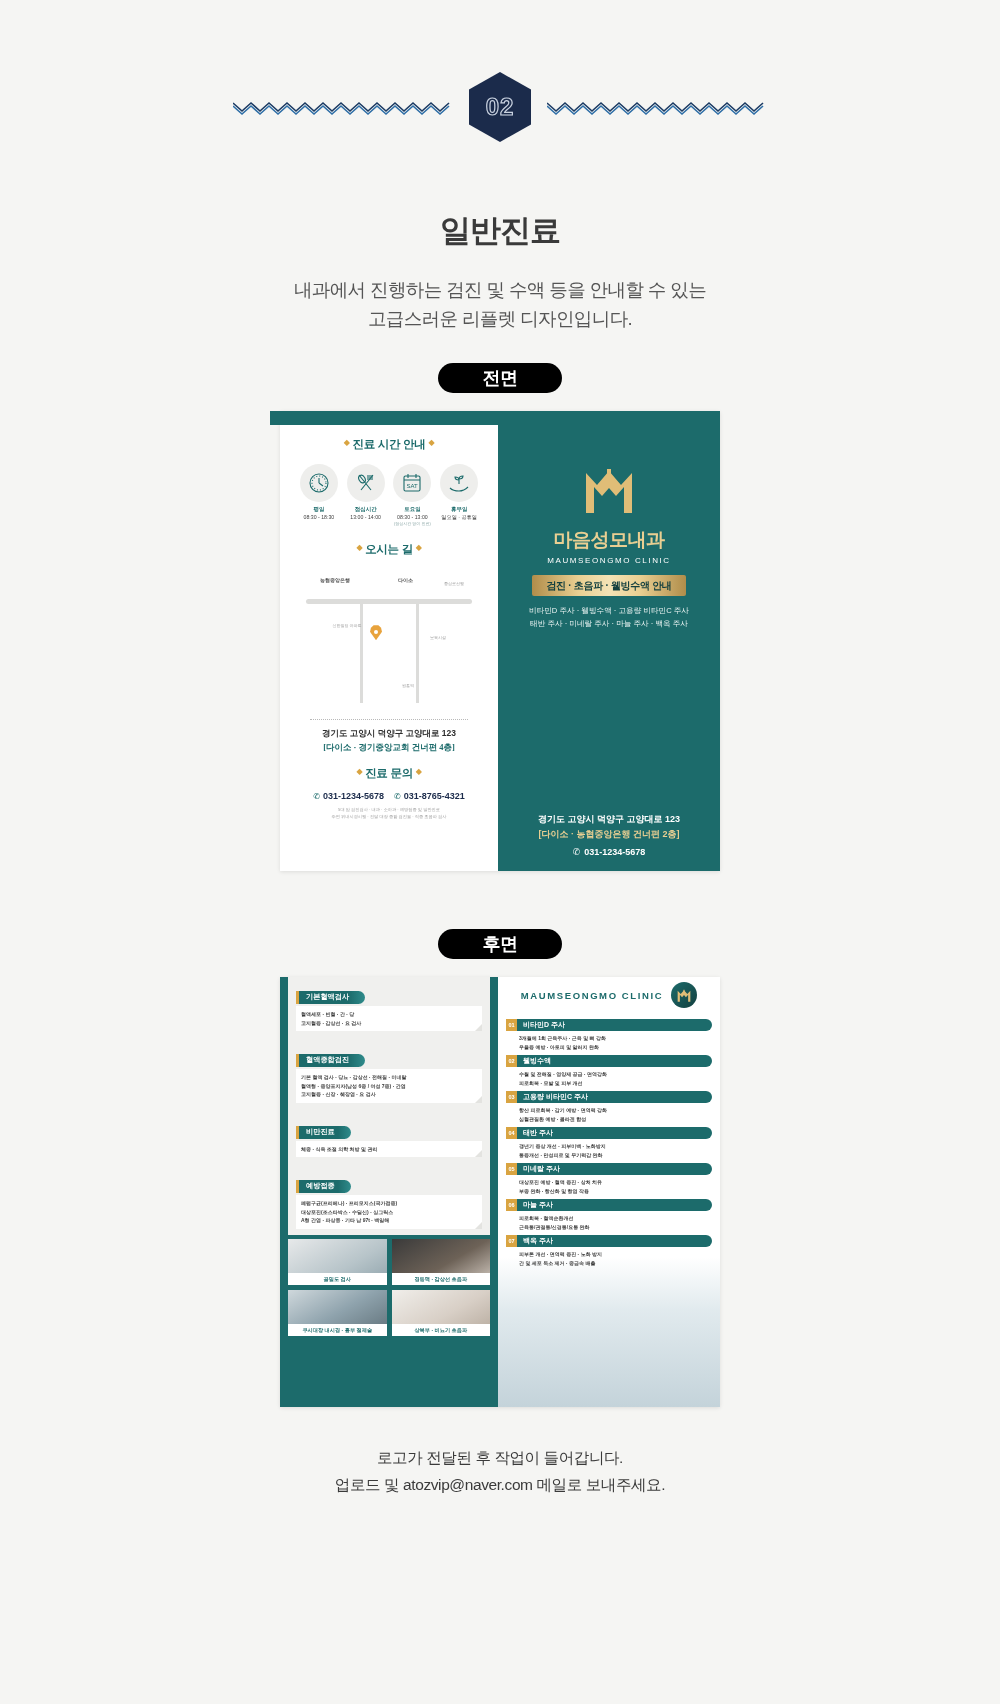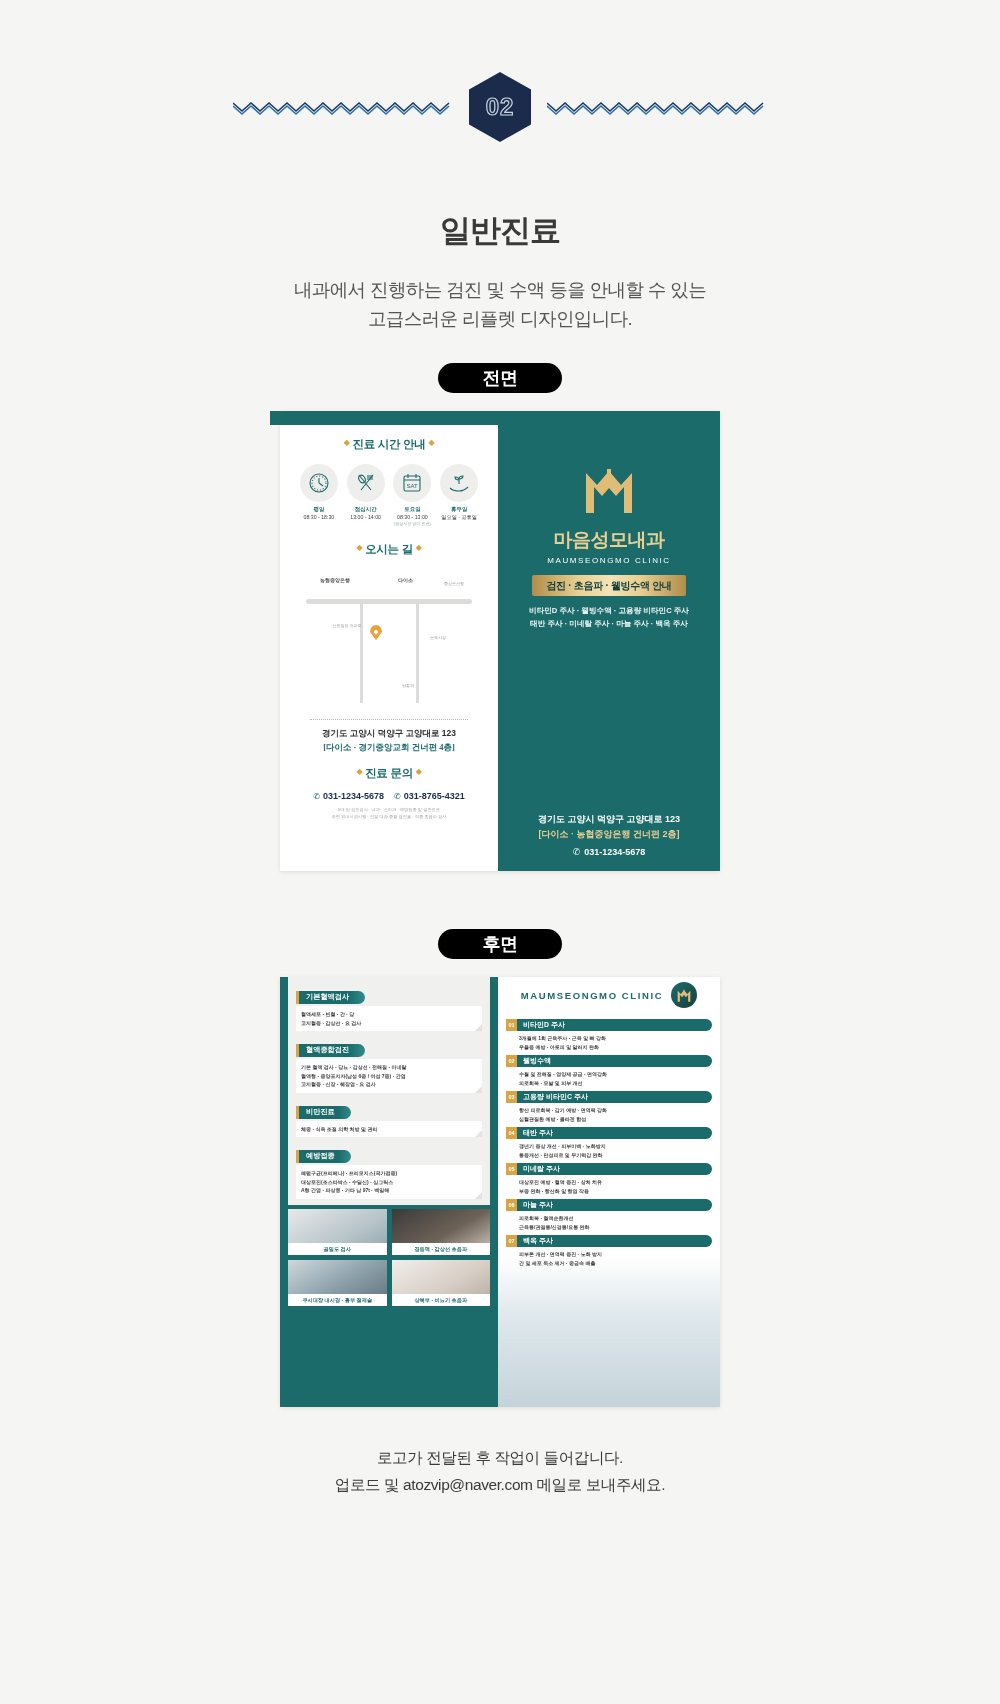--- a/index.html
+++ b/index.html
@@ -116,36 +116,36 @@
     font-size: 19px; font-weight: bold; letter-spacing: -0.5px;
     background: linear-gradient(180deg,#f0d79a 0%, #c9a košice 60%);
     color: #e9cf92;
   }
   .brand-en { font-size: 8px; letter-spacing: 1.6px; color: #ffffff; margin-top: 3px; }
   .gold-bar {
     margin-top: 10px; padding: 3.5px 14px; border-radius: 2px;
     background: linear-gradient(90deg,#b08d4a 0%,#e9cf92 30%,#f3e3b6 50%,#e9cf92 70%,#b08d4a 100%);
     color: #14403f; font-size: 10px; font-weight: bold; letter-spacing: -0.3px;
   }
-  .svc-list { margin-top: 9px; text-align: center; font-size: 7.6px; line-height: 1.65; color:#eef6f5; font-weight: bold; }
+  .svc-list { margin-top: 9px; text-align: center; font-size: 7.6px; line-height: 1.65; color:#eef6f5; font-weight: normal; }
   .front-foot { margin-top: auto; text-align: center; }
   .foot-a { font-size: 9px; font-weight: bold; color:#ffffff; }
   .foot-b { font-size: 9px; font-weight: bold; color:#e9cf92; margin-top: 2px; }
   .foot-c { font-size: 9px; font-weight: bold; color:#ffffff; margin-top: 6px; display:flex; align-items:center; justify-content:center; gap:4px;}
 
   
   #back { height: 430px; }
   .back-left { width: 218px; background: #1c6b6b; position: relative; }
   .bl-head {
     height: 36px; display:flex; align-items:center; padding-left: 14px;
     font-size: 11.5px; font-weight: bold;
     color: #e9cf92;
   }
   .bl-body { background:#f0f0ee; margin: 0 8px; padding: 8px 8px 6px; }
-  .cat { margin-bottom: 7px; }
+  .cat { margin-bottom: 17px; }
   .cat-h {
     display:inline-flex; align-items:center; height: 13px; padding: 0 16px 0 7px;
     background: linear-gradient(90deg,#1c6b6b 0%, #1c6b6b 75%, #2f8b8b 100%);
     border-left: 3px solid #d9a441;
     color:#fff; font-size: 7.2px; font-weight: bold;
     border-radius: 0 7px 7px 0;
   }
   .cat-b {
     background:#fff; margin-top: 2px; padding: 4px 5px;
     font-size: 5px; line-height: 1.75; color:#3a3a3a; font-weight: bold;

